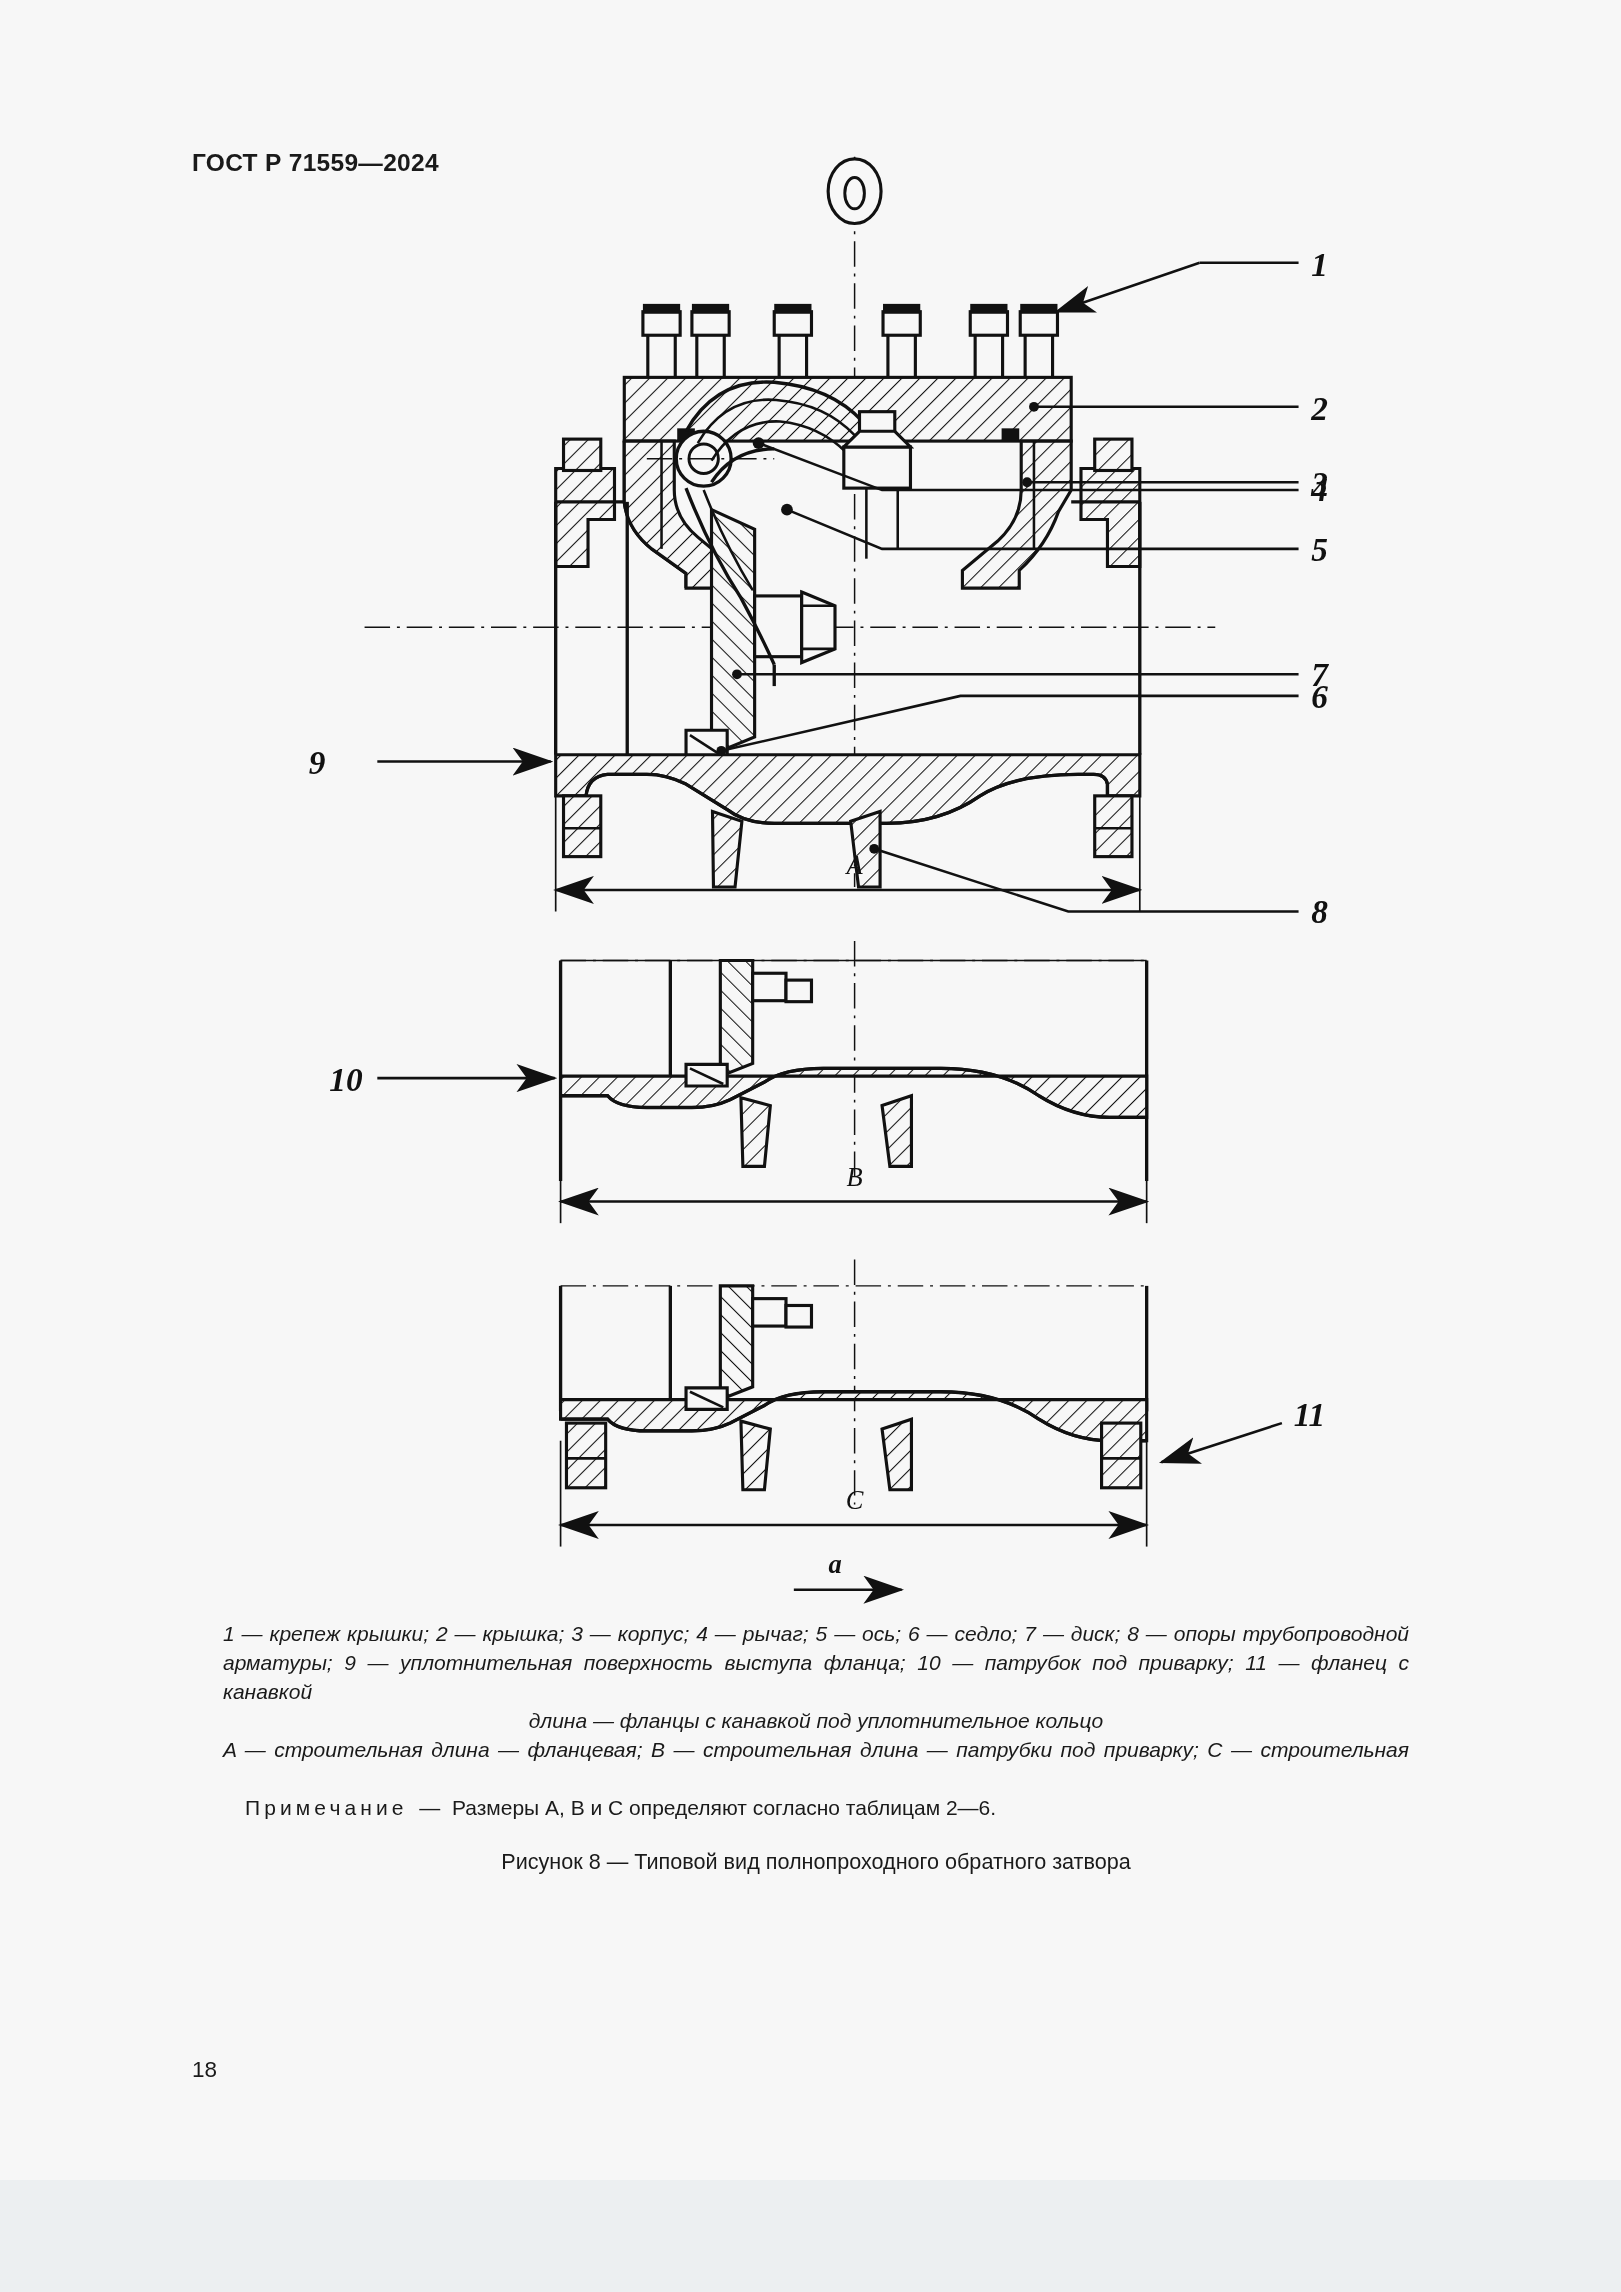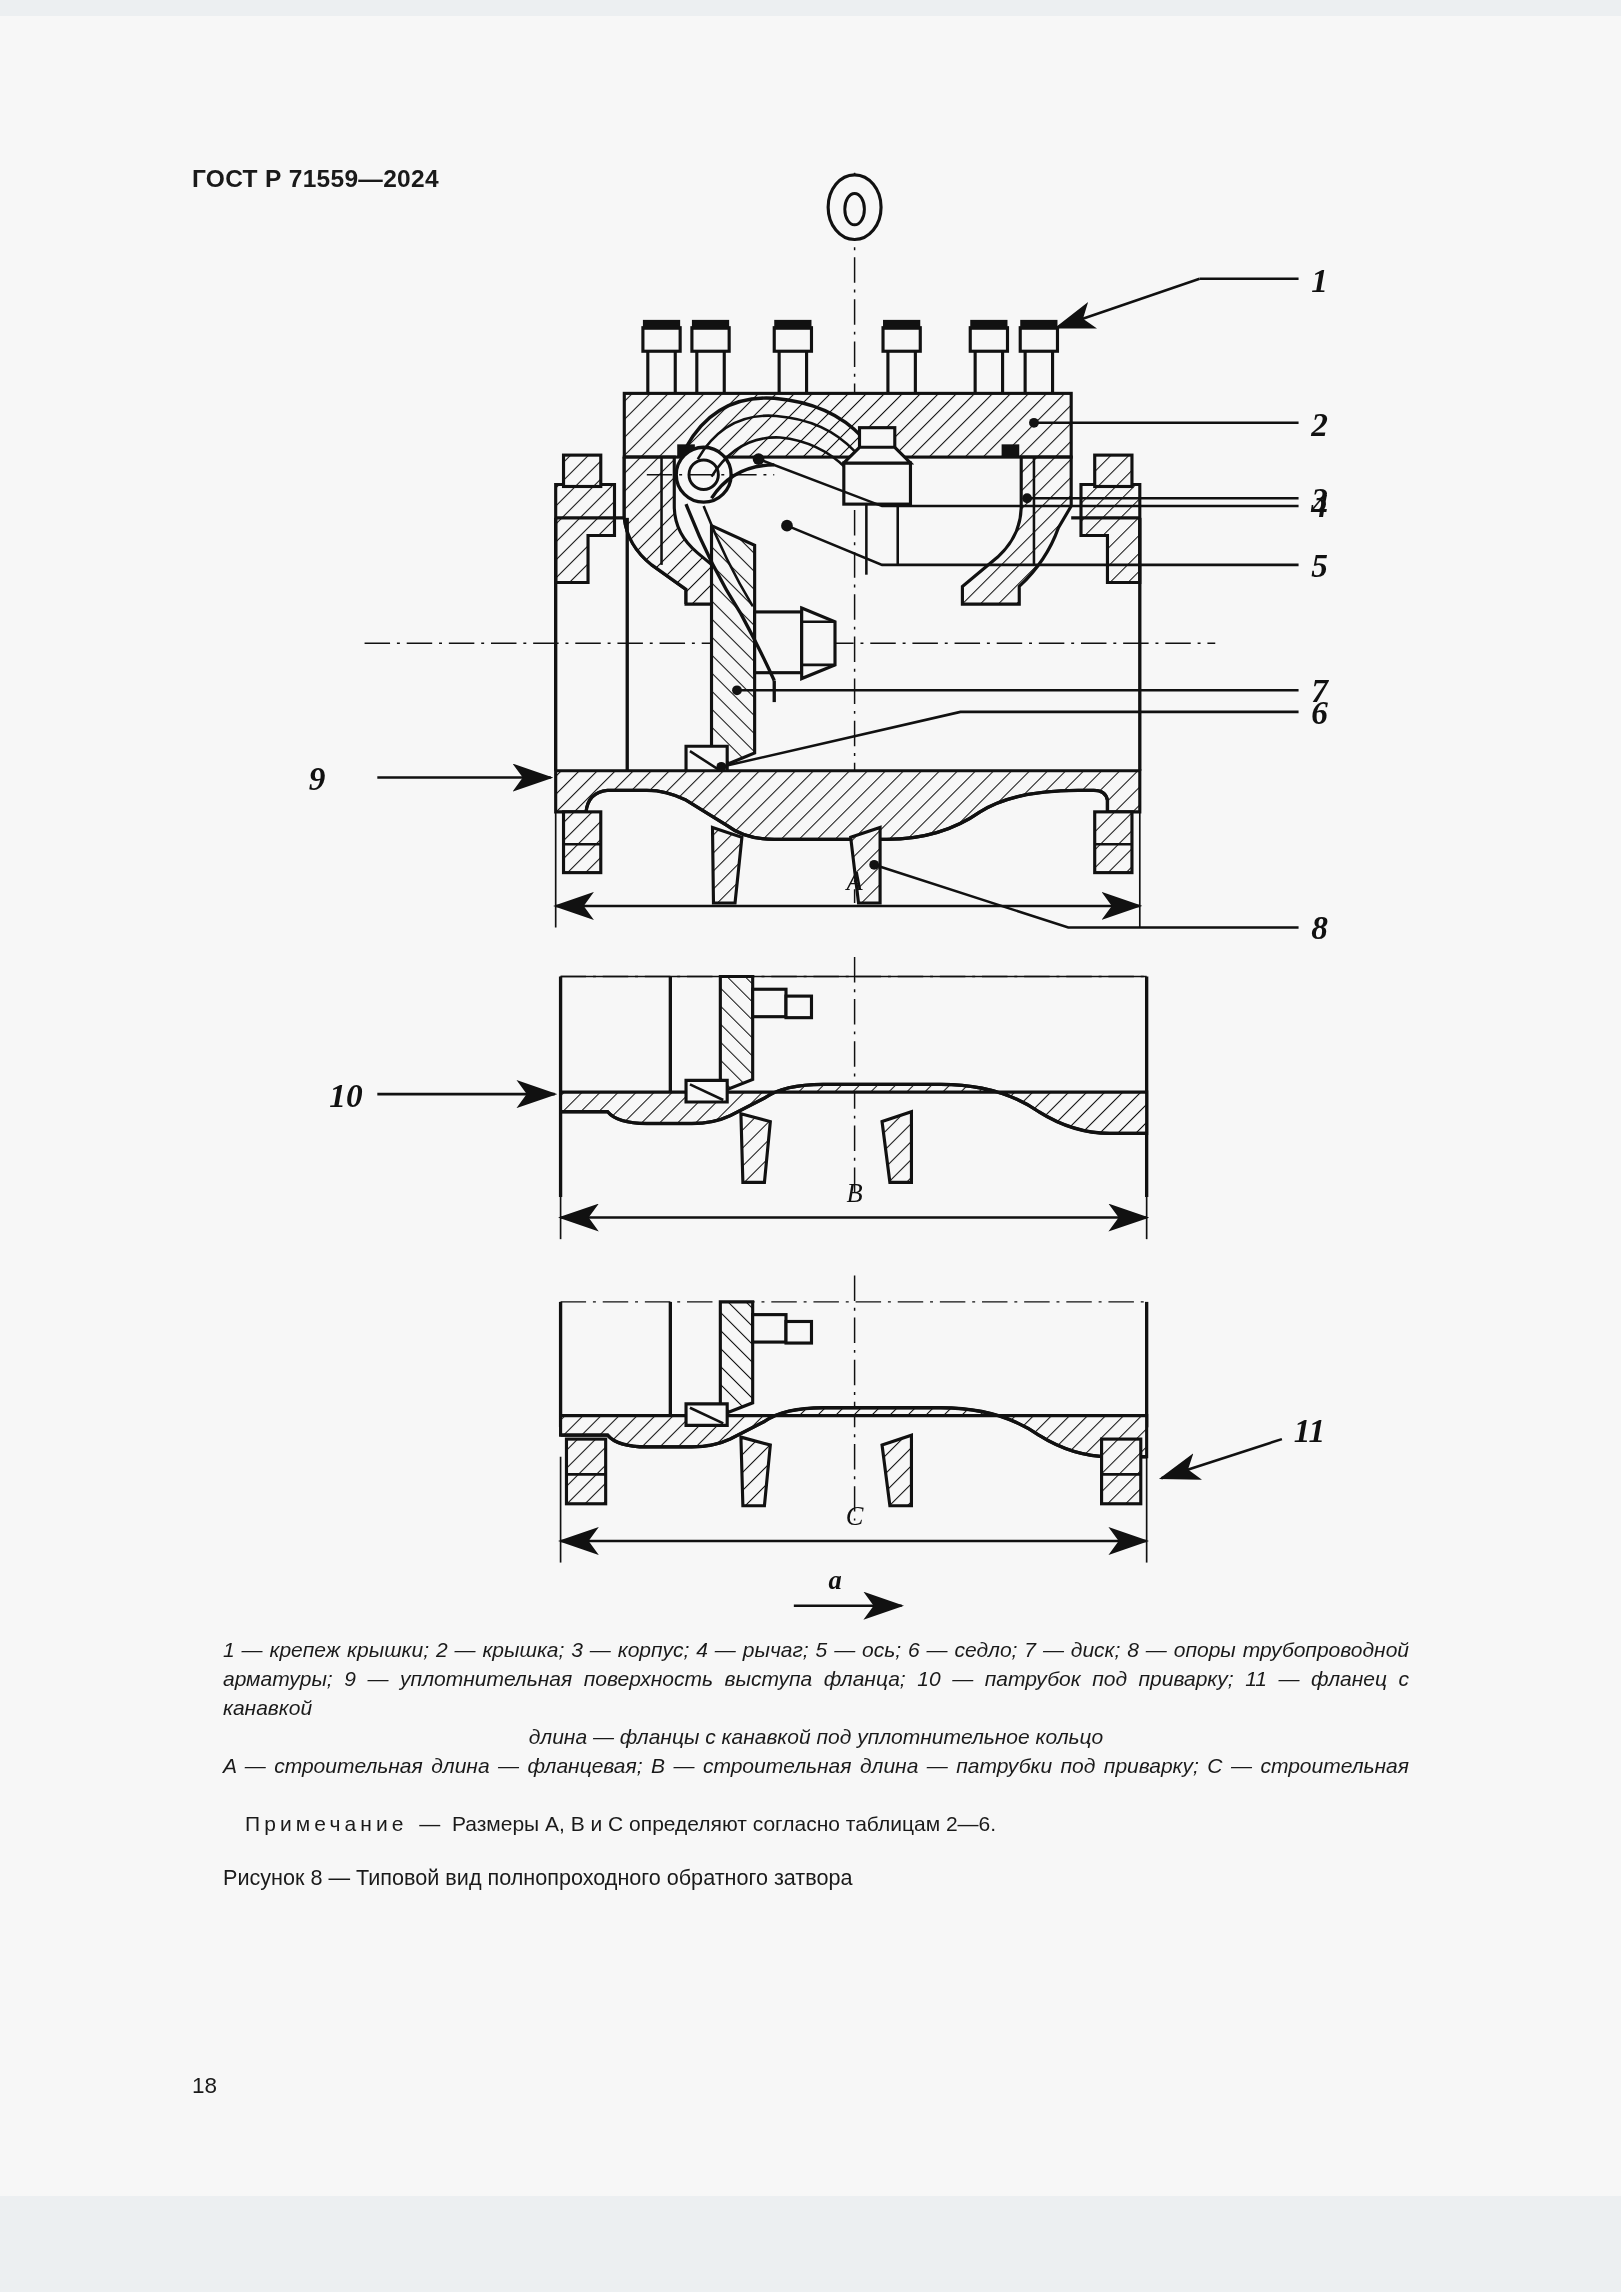--- a/index.html
+++ b/index.html
@@ -5,21 +5,21 @@
   html, body {
     margin: 0;
     padding: 0;
     background: #eceff1;
   }
   .page {
     position: relative;
     width: 1621px;
     height: 2180px;
     background: #f7f7f7;
-    margin: 16px auto;
+    margin: 0 auto;
     overflow: hidden;
     font-family: "Liberation Sans", sans-serif;
     color: #1a1a1a;
   }
   .gost-header {
     position: absolute;
     left: 192px;
     top: 149px;
     font-size: 24.5px;
     font-weight: bold;
@@ -61,21 +61,21 @@
     font-size: 21px;
     line-height: 31px;
   }
   .note-block .sp { letter-spacing: 4.1px; }
 
   .fig-caption {
     position: absolute;
     left: 223px;
     top: 1849px;
     width: 1186px;
-    text-align: left;
+    text-align: center;
     font-size: 21.6px;
   }
 
   
   .ln { stroke: #111; fill: none; }
   .thick { stroke-width: 3.4; }
   .med { stroke-width: 2.6; }
   .thin { stroke-width: 1.7; }
   .center-line {
     stroke: #111;

